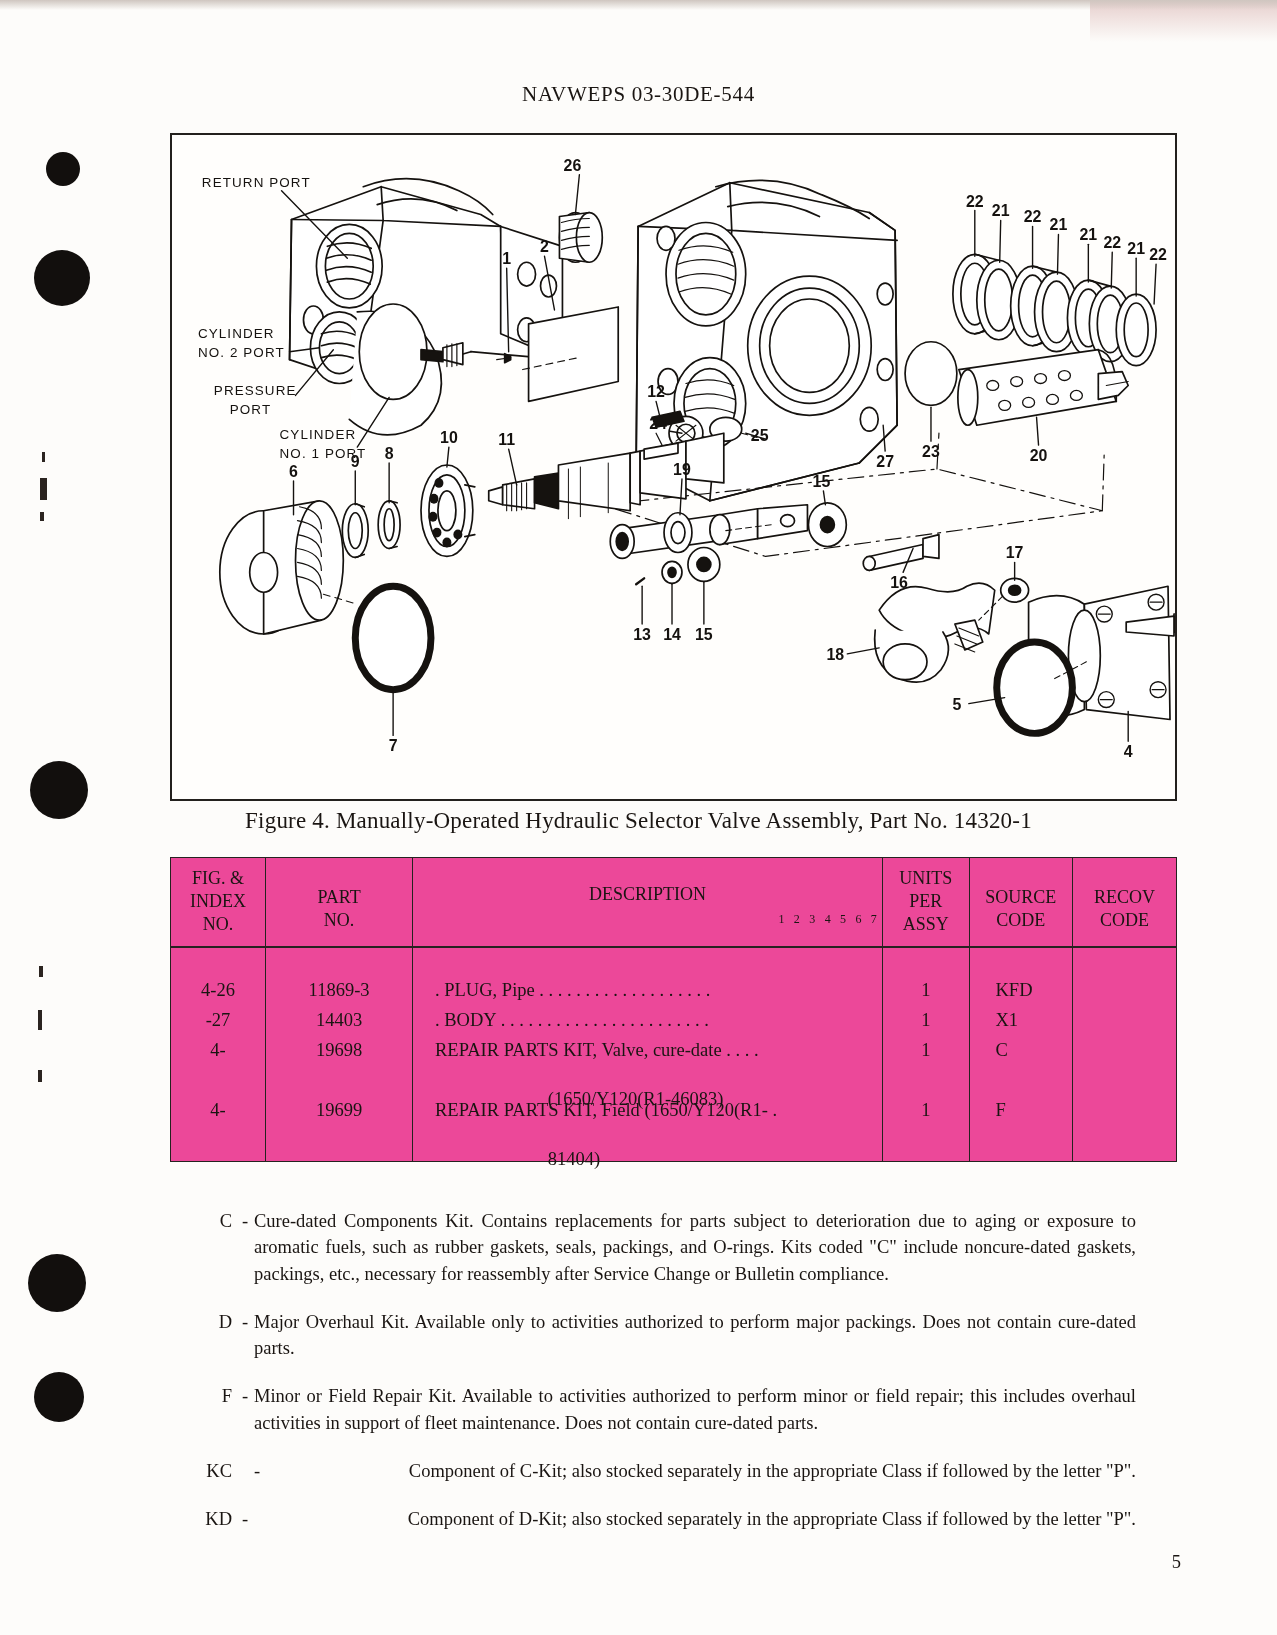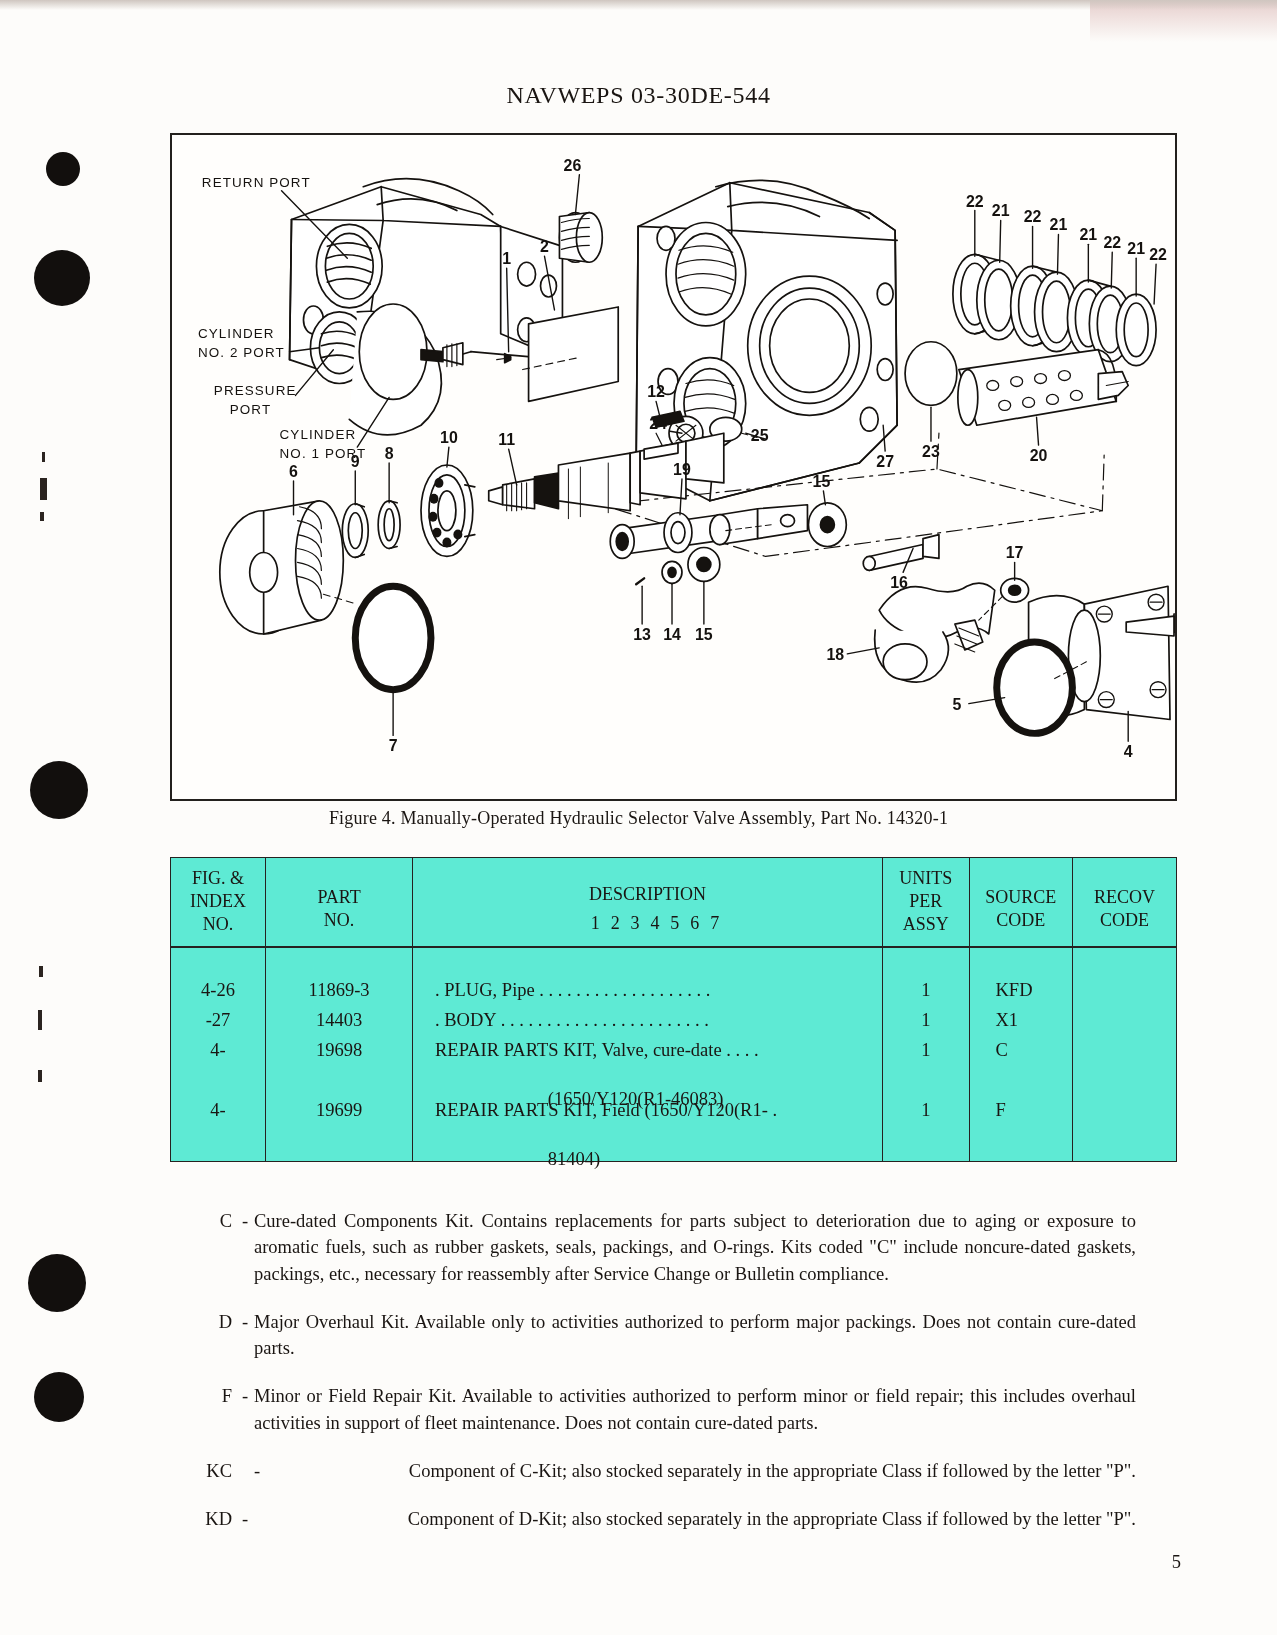--- a/index.html
+++ b/index.html
@@ -35,21 +35,21 @@
     background: #2b2420;
   }
 
   
   .doc-number {
     position: absolute;
     top: 82px;
     left: 0;
     width: 1277px;
     text-align: center;
-    font-size: 24px;
+    font-size: 21px;
     letter-spacing: .7px;
   }
 
   
   #figure-frame {
     position: absolute;
     left: 170px;
     top: 133px;
     width: 1007px;
     height: 668px;
@@ -59,56 +59,56 @@
   }
   #figure-canvas { position: absolute; inset: 0; }
   #figure-canvas svg { display: block; width: 100%; height: 100%; }
 
   .fig-caption {
     position: absolute;
     top: 808px;
     left: 0;
     width: 1277px;
     text-align: center;
-    font-size: 18px;
+    font-size: 23px;
     letter-spacing: .2px;
   }
 
   
   #parts-table {
     position: absolute;
     left: 170px;
     top: 857px;
     width: 1007px;
     border-collapse: collapse;
     table-layout: fixed;
-    background: #5eead4;
+    background: #ec4899;
   }
   #parts-table th, #parts-table td {
     border: 1.5px solid #262220;
     padding: 0;
     vertical-align: top;
     font-weight: normal;
   }
   #parts-table thead th {
     text-align: center;
     font-size: 18px;
     line-height: 1.28;
     padding: 9px 2px 10px;
     border-bottom-width: 2.5px;
   }
   .th-desc { position: relative; }
   .th-desc .desc-word { display: block; padding-top: 16px; }
   .th-desc .desc-cols {
     display: block;
-    text-align: center;
+    text-align: right;
     padding-left: 18px;
     padding-top: 6px;
     letter-spacing: 3.2px;
-    font-size: 18px;
+    font-size: 12px;
   }
   .col-fig   { width: 88px; }
   .col-part  { width: 136px; }
   .col-desc  { width: 435px; }
   .col-units { width: 80px; }
   .col-src   { width: 96px; }
   .col-recov { width: 96px; }
 
   .body-cell { height: 182px; }
   .rows-wrap {

